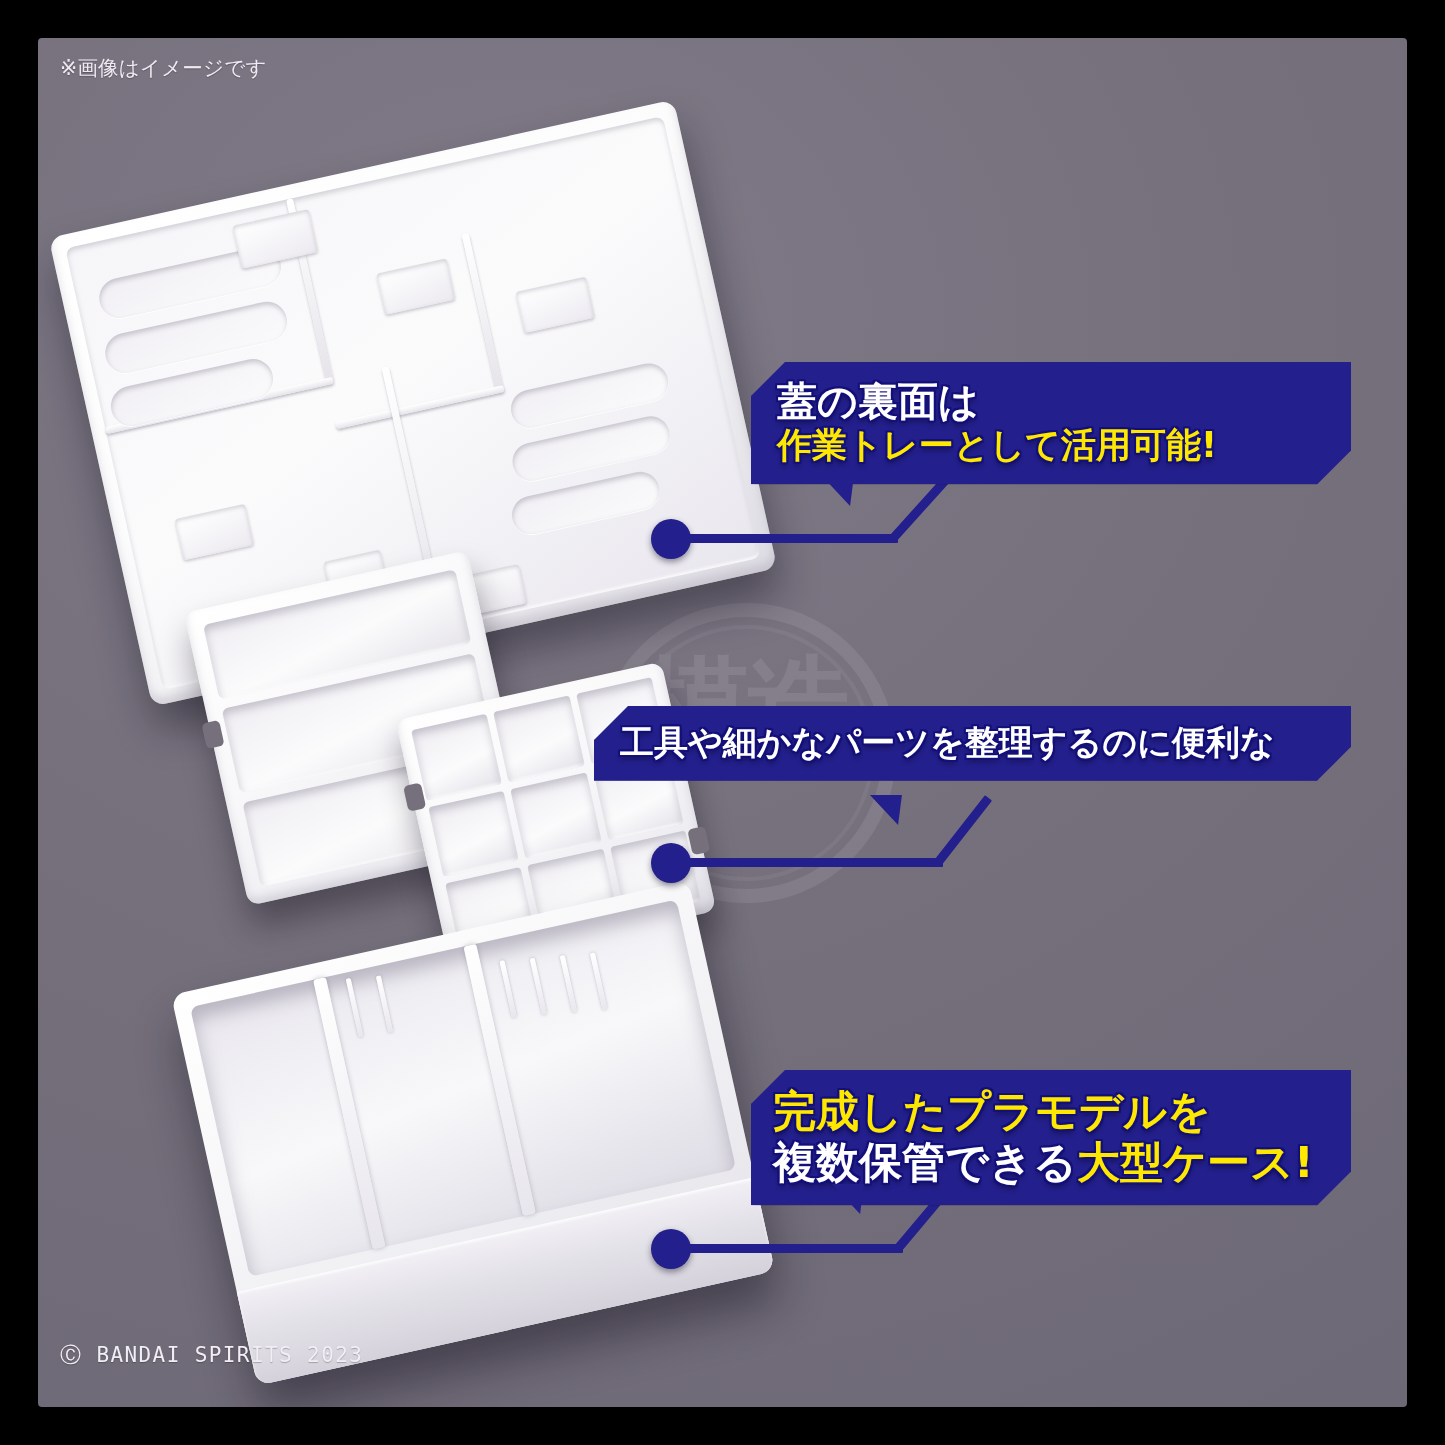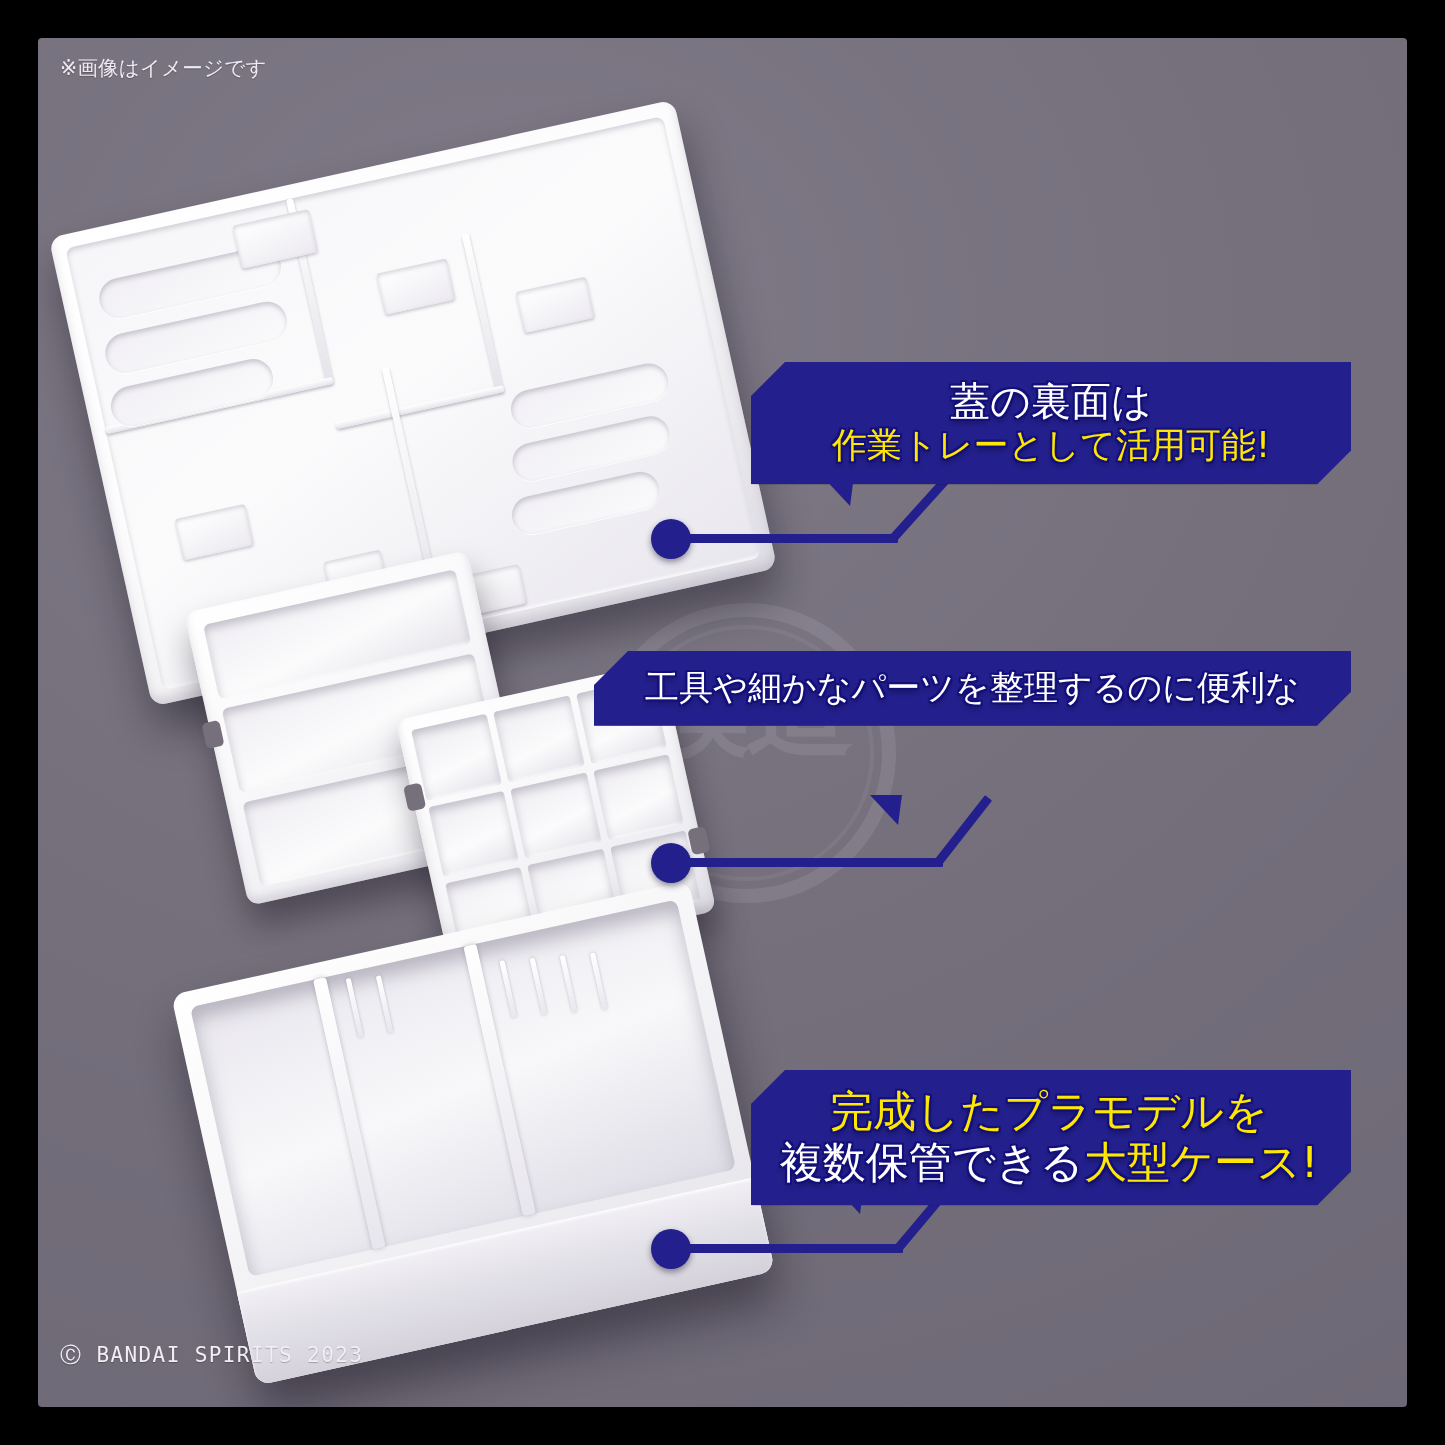--- a/index.html
+++ b/index.html
@@ -80,22 +80,22 @@
       background:linear-gradient(180deg,#ffffff,#e8e6ed);box-shadow:0 0 5px rgba(120,115,132,.45);}
   .rib{position:absolute;width:5px;border-radius:2px;
       background:linear-gradient(180deg,#ffffff,#e9e7ee);box-shadow:0 0 3px rgba(125,120,136,.5);}
 
   
   .callout{position:absolute;}
   .banner{position:relative;background:#231f8c;
           clip-path:polygon(34px 0, 100% 0, 100% calc(100% - 34px), calc(100% - 34px) 100%, 0 100%, 0 34px);
           padding:16px 26px 18px 26px;box-sizing:border-box;
           box-shadow:0 6px 14px rgba(18,14,40,.42);}
-  .banner .ln{display:block;text-align:center;white-space:nowrap;
-              font-family:"DejaVu Sans",sans-serif;font-weight:400;letter-spacing:0px;
+  .banner .ln{display:block;text-align:left;white-space:nowrap;
+              font-family:"DejaVu Sans",sans-serif;font-weight:700;letter-spacing:0px;
               text-shadow:-2px 0 0 #14107a, 2px 0 0 #14107a, 0 -2px 0 #14107a, 0 2px 0 #14107a,
                           -2px -2px 0 #14107a, 2px 2px 0 #14107a, -2px 2px 0 #14107a, 2px -2px 0 #14107a,
                           0 4px 5px rgba(0,0,0,.4);}
   .c-white{color:#ffffff;}
   .c-yellow{color:#ffe800;}
 
   .tail{position:absolute;width:0;height:0;border-left:16px solid transparent;
         border-right:16px solid transparent;border-top:30px solid #231f8c;}
 
   .lead-dot{position:absolute;width:40px;height:40px;border-radius:50%;background:#231f8c;
@@ -198,21 +198,21 @@
         <span class="ln c-white" style="font-size:40px;line-height:1.18;">蓋の裏面は</span>
         <span class="ln c-yellow" style="font-size:35px;line-height:1.18;">作業トレーとして活用可能!</span>
       </div>
       <div class="tail" style="left:790px;top:438px;transform:skewX(22deg);"></div>
     </div>
 
     <div class="callout">
       <div class="lead-dot" style="left:613px;top:805px;"></div>
       <div class="lead-h" style="left:650px;top:820px;width:255px;"></div>
       <div class="lead-d" style="left:900px;top:820px;width:82px;transform:rotate(-52deg);"></div>
-      <div class="banner" style="position:absolute;left:556px;top:613px;width:757px;">
+      <div class="banner" style="position:absolute;left:556px;top:668px;width:757px;">
         <span class="ln c-white" style="font-size:34px;line-height:1.2;">工具や細かなパーツを整理するのに便利な</span>
       </div>
       <div class="tail" style="left:838px;top:757px;transform:skewX(22deg);"></div>
     </div>
 
     <div class="callout">
       <div class="lead-dot" style="left:613px;top:1191px;"></div>
       <div class="lead-h" style="left:650px;top:1206px;width:215px;"></div>
       <div class="lead-d" style="left:860px;top:1206px;width:92px;transform:rotate(-50deg);"></div>
       <div class="banner" style="position:absolute;left:713px;top:1032px;width:600px;padding-left:22px;">

